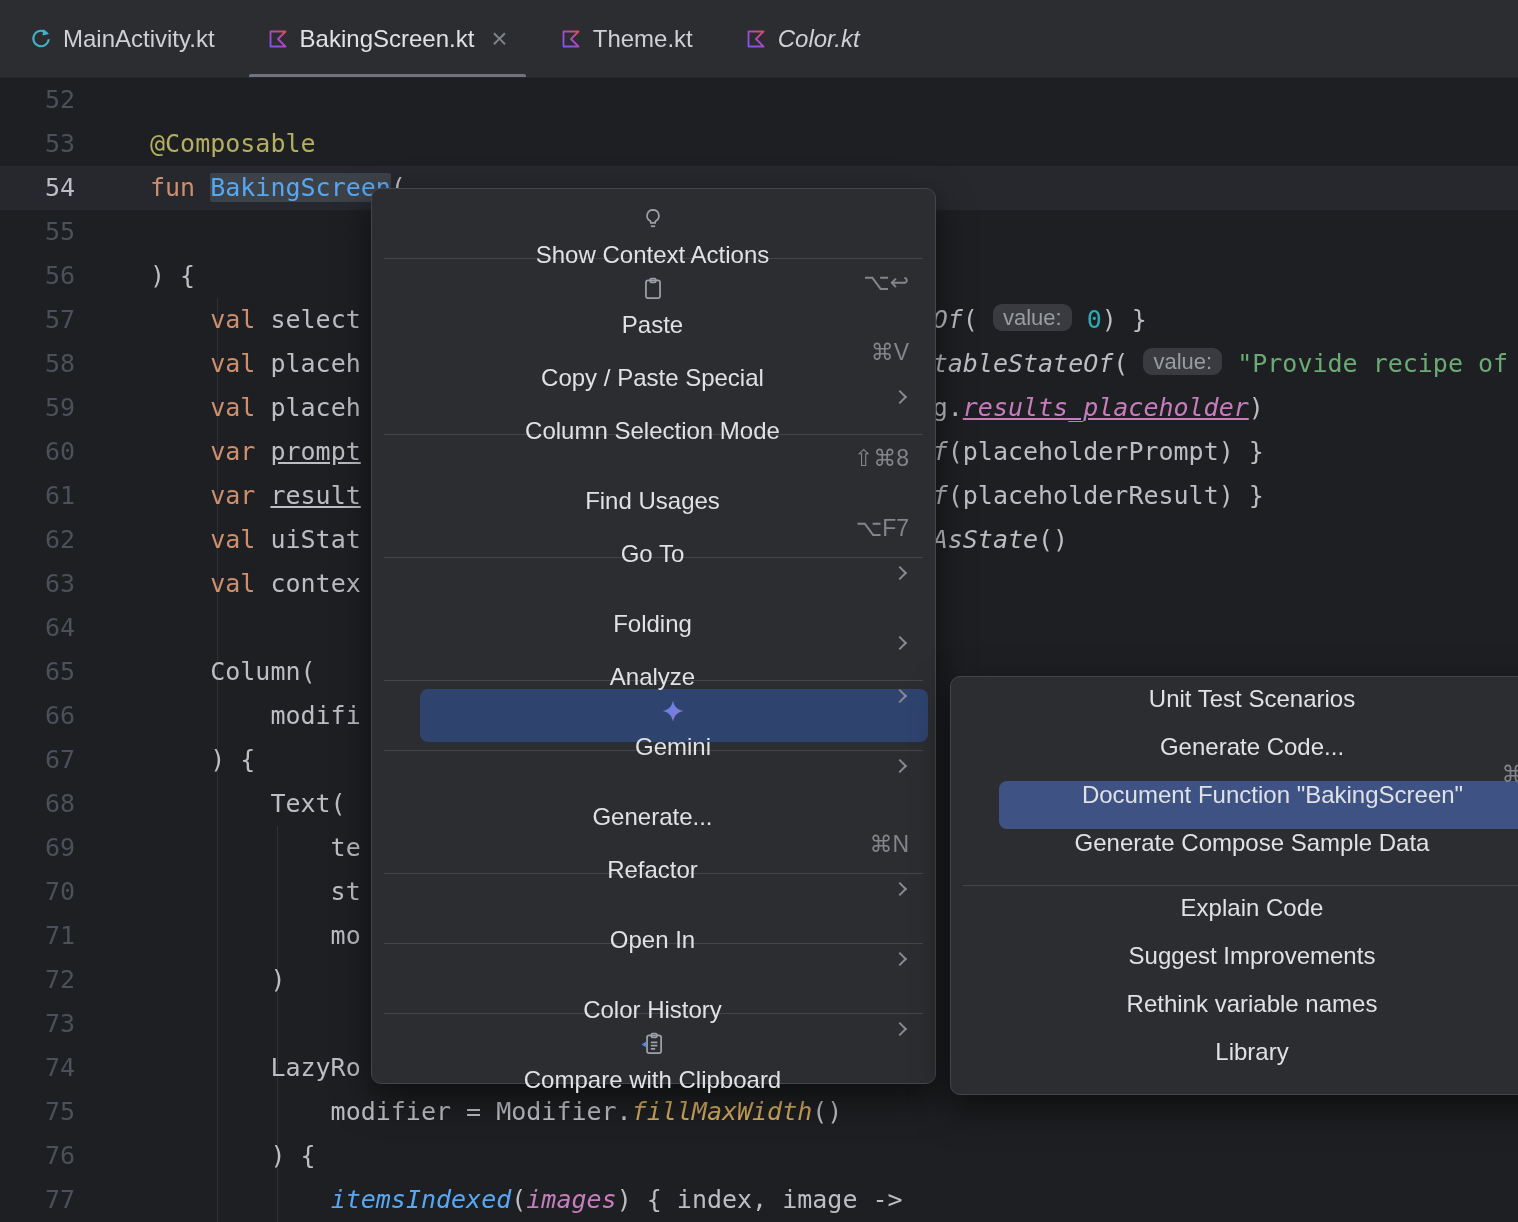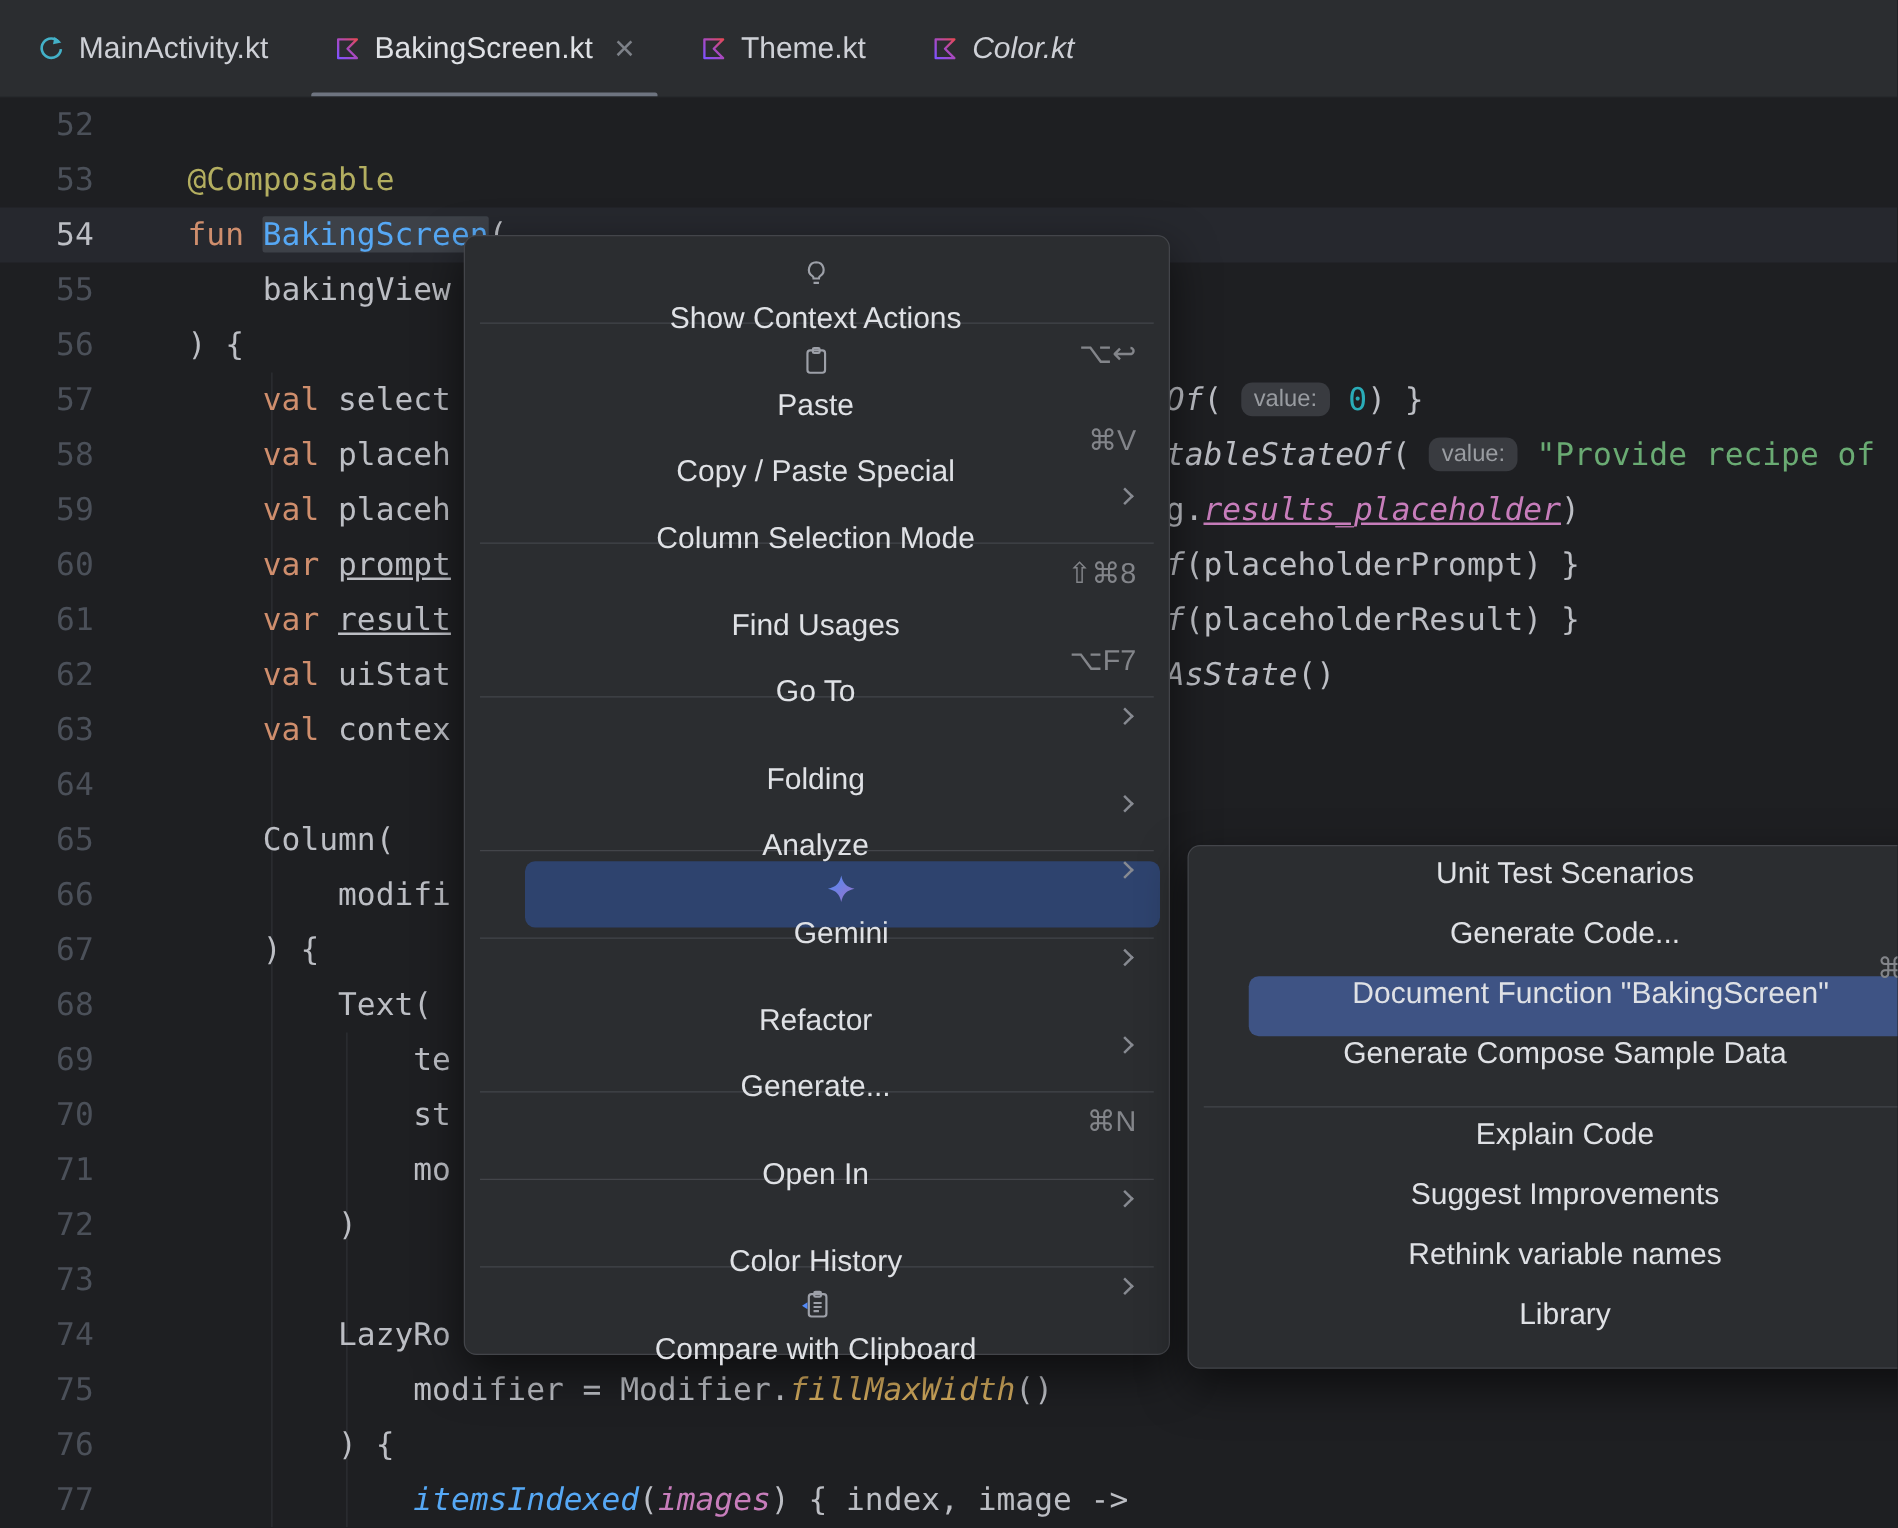--- a/index.html
+++ b/index.html
@@ -46,21 +46,21 @@
   .seg.sel{background:#3D4148;border-radius:2px;}
   .seg.num{color:#2AACB8;}
   .seg.str{color:#6AAB73;}
   .seg.prop{color:#C77DBB;font-style:italic;text-decoration:underline;}
   .seg.propi{color:#C77DBB;font-style:italic;}
   .seg.ext{font-style:italic;color:#BCBEC4;}
   .seg.extb{color:#56A8F5;font-style:italic;}
   .seg.extw{color:#D0A85C;font-style:italic;}
   .seg.varu{text-decoration:underline;color:#BCBEC4;}
   .seg.hint{
-    display:inline-block;font-family:"Liberation Sans",sans-serif;font-size:19px;line-height:27px;
+    display:inline-block;font-family:"Liberation Sans",sans-serif;font-size:22px;line-height:27px;
     background:#393B40;color:#999CA1;border-radius:9px;padding:0 10px;vertical-align:3px;
   }
 
   
   .menu{
     position:absolute;background:var(--menu-bg);border:1px solid var(--menu-border);
     border-radius:10px;padding:8px 0;box-shadow:0 14px 36px rgba(0,0,0,.55);
   }
   #context-menu{left:371px;top:188px;width:565px;z-index:10;}
   #gemini-submenu{left:950px;top:676px;width:608px;z-index:11;}
@@ -121,21 +121,21 @@
     </div>
   </div>
 
 <div id="editor">
   <div class="guide" style="left:217px;top:220px;bottom:0;"></div>
   <div class="guide" style="left:277px;top:748px;bottom:0;"></div>
   <div id="code-area">
       <div class="code-row"><span class="ln">52</span><span class="code-text"></span></div>
       <div class="code-row"><span class="ln">53</span><span class="code-text"><span class="seg ann">@Composable</span></span></div>
       <div class="code-row current"><span class="ln">54</span><span class="code-text"><span class="seg kw">fun </span><span class="seg fn sel">BakingScreen</span><span class="seg pl">(</span></span></div>
-      <div class="code-row"><span class="ln">55</span><span class="code-text"><span class="seg pl">    bakingView</span></span></div>
+      <div class="code-row"><span class="ln">55</span></div>
       <div class="code-row"><span class="ln">56</span><span class="code-text"><span class="seg pl">) {</span></span></div>
       <div class="code-row"><span class="ln">57</span><span class="code-text"><span class="seg pl">    </span><span class="seg kw">val</span><span class="seg pl"> select</span><span class="seg pl">                                      </span><span class="seg ext">Of</span><span class="seg pl">( </span><span class="seg hint">value:</span><span class="seg pl"> </span><span class="seg num">0</span><span class="seg pl">) }</span></span></div>
       <div class="code-row"><span class="ln">58</span><span class="code-text"><span class="seg pl">    </span><span class="seg kw">val</span><span class="seg pl"> placeh</span><span class="seg pl">                                      </span><span class="seg ext">tableStateOf</span><span class="seg pl">( </span><span class="seg hint">value:</span><span class="seg pl"> </span><span class="seg str">"Provide recipe of</span></span></div>
       <div class="code-row"><span class="ln">59</span><span class="code-text"><span class="seg pl">    </span><span class="seg kw">val</span><span class="seg pl"> placeh</span><span class="seg pl">                                      </span><span class="seg pl">g.</span><span class="seg prop">results_placeholder</span><span class="seg pl">)</span></span></div>
       <div class="code-row"><span class="ln">60</span><span class="code-text"><span class="seg pl">    </span><span class="seg kw">var</span><span class="seg pl"> </span><span class="seg varu">prompt</span><span class="seg pl">                                      </span><span class="seg ext">f</span><span class="seg pl">(placeholderPrompt) }</span></span></div>
       <div class="code-row"><span class="ln">61</span><span class="code-text"><span class="seg pl">    </span><span class="seg kw">var</span><span class="seg pl"> </span><span class="seg varu">result</span><span class="seg pl">                                      </span><span class="seg ext">f</span><span class="seg pl">(placeholderResult) }</span></span></div>
       <div class="code-row"><span class="ln">62</span><span class="code-text"><span class="seg pl">    </span><span class="seg kw">val</span><span class="seg pl"> uiStat</span><span class="seg pl">                                      </span><span class="seg ext">AsState</span><span class="seg pl">()</span></span></div>
       <div class="code-row"><span class="ln">63</span><span class="code-text"><span class="seg pl">    </span><span class="seg kw">val</span><span class="seg pl"> contex</span></span></div>
       <div class="code-row"><span class="ln">64</span><span class="code-text"></span></div>
       <div class="code-row"><span class="ln">65</span><span class="code-text"><span class="seg pl">    Column(</span></span></div>
@@ -214,27 +214,27 @@
         <svg width="26" height="26" viewBox="0 0 24 24">
           <path d="M12 2.2 C13.2 8 16 10.8 21.8 12 C16 13.2 13.2 16 12 21.8 C10.8 16 8 13.2 2.2 12 C8 10.8 10.8 8 12 2.2 Z" fill="url(#gemini-grad)"></path>
         </svg>
       </span>
       <span class="mi-label">Gemini</span>
       <span class="mi-chevron"></span>
     </div>
     <div class="menu-sep"></div>
     <div class="mi">
       <span class="mi-icon"></span>
-      <span class="mi-label">Refactor</span>
-      <span class="mi-chevron"></span>
-    </div>
-    <div class="mi">
-      <span class="mi-icon"></span>
       <span class="mi-label">Generate...</span>
       <span class="mi-shortcut">⌘N</span>
+    </div>
+    <div class="mi">
+      <span class="mi-icon"></span>
+      <span class="mi-label">Refactor</span>
+      <span class="mi-chevron"></span>
     </div>
     <div class="menu-sep"></div>
     <div class="mi">
       <span class="mi-icon"></span>
       <span class="mi-label">Open In</span>
       <span class="mi-chevron"></span>
     </div>
     <div class="menu-sep"></div>
     <div class="mi">
       <span class="mi-icon"></span>

